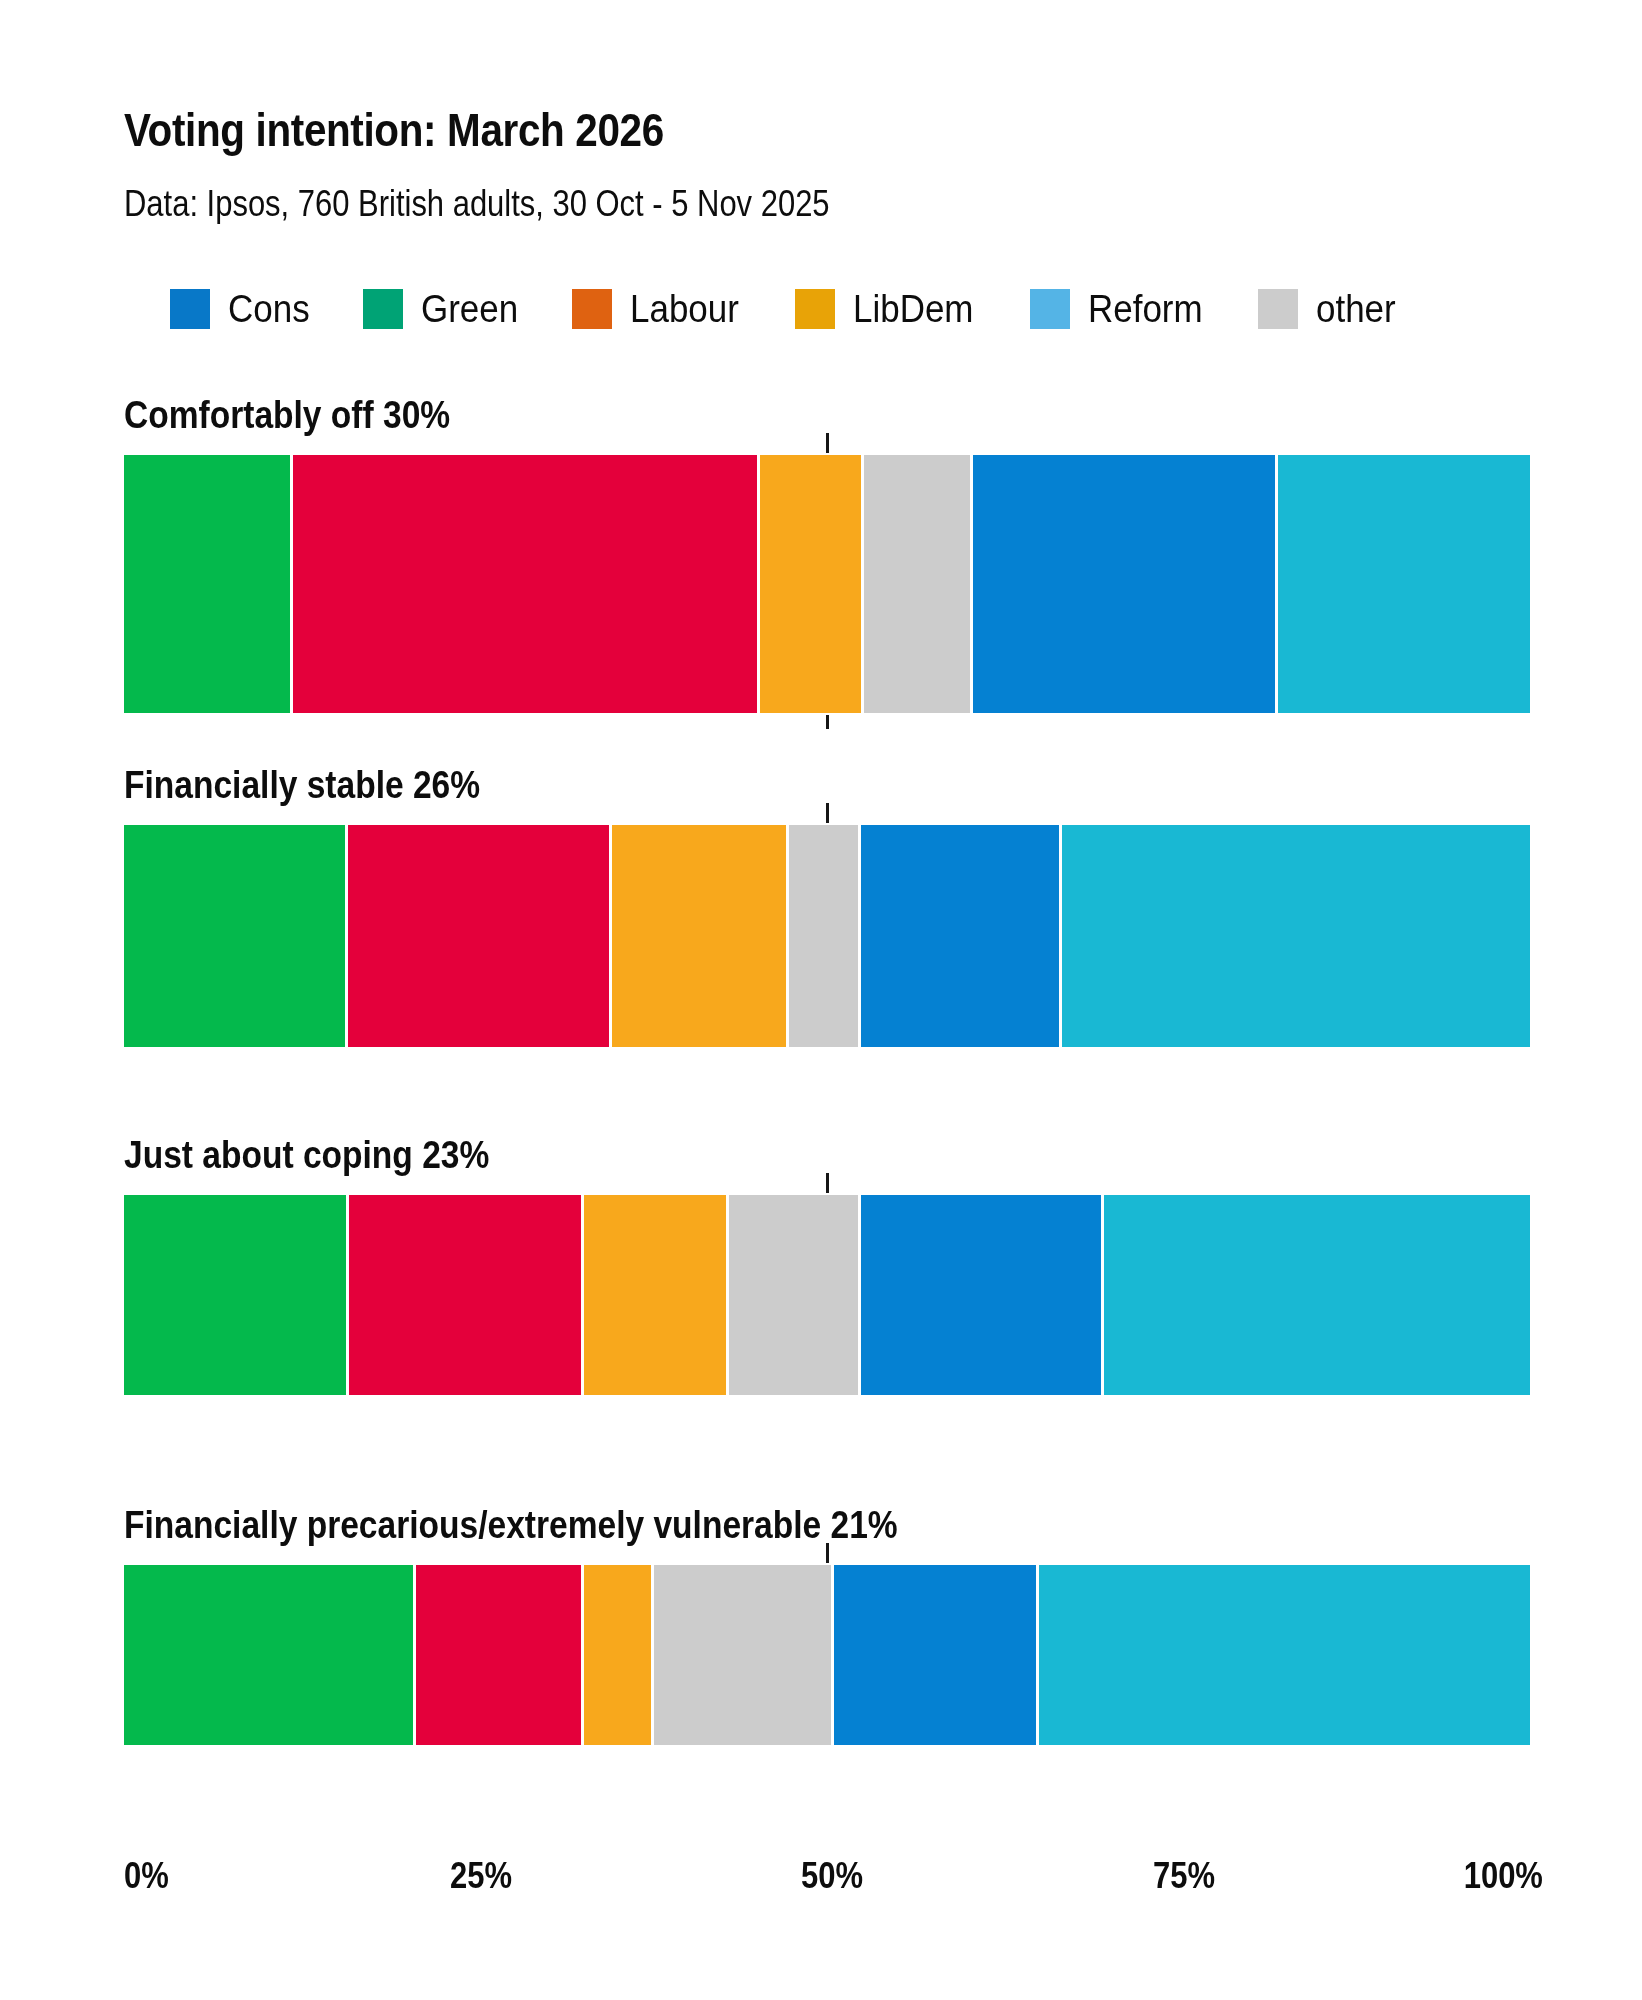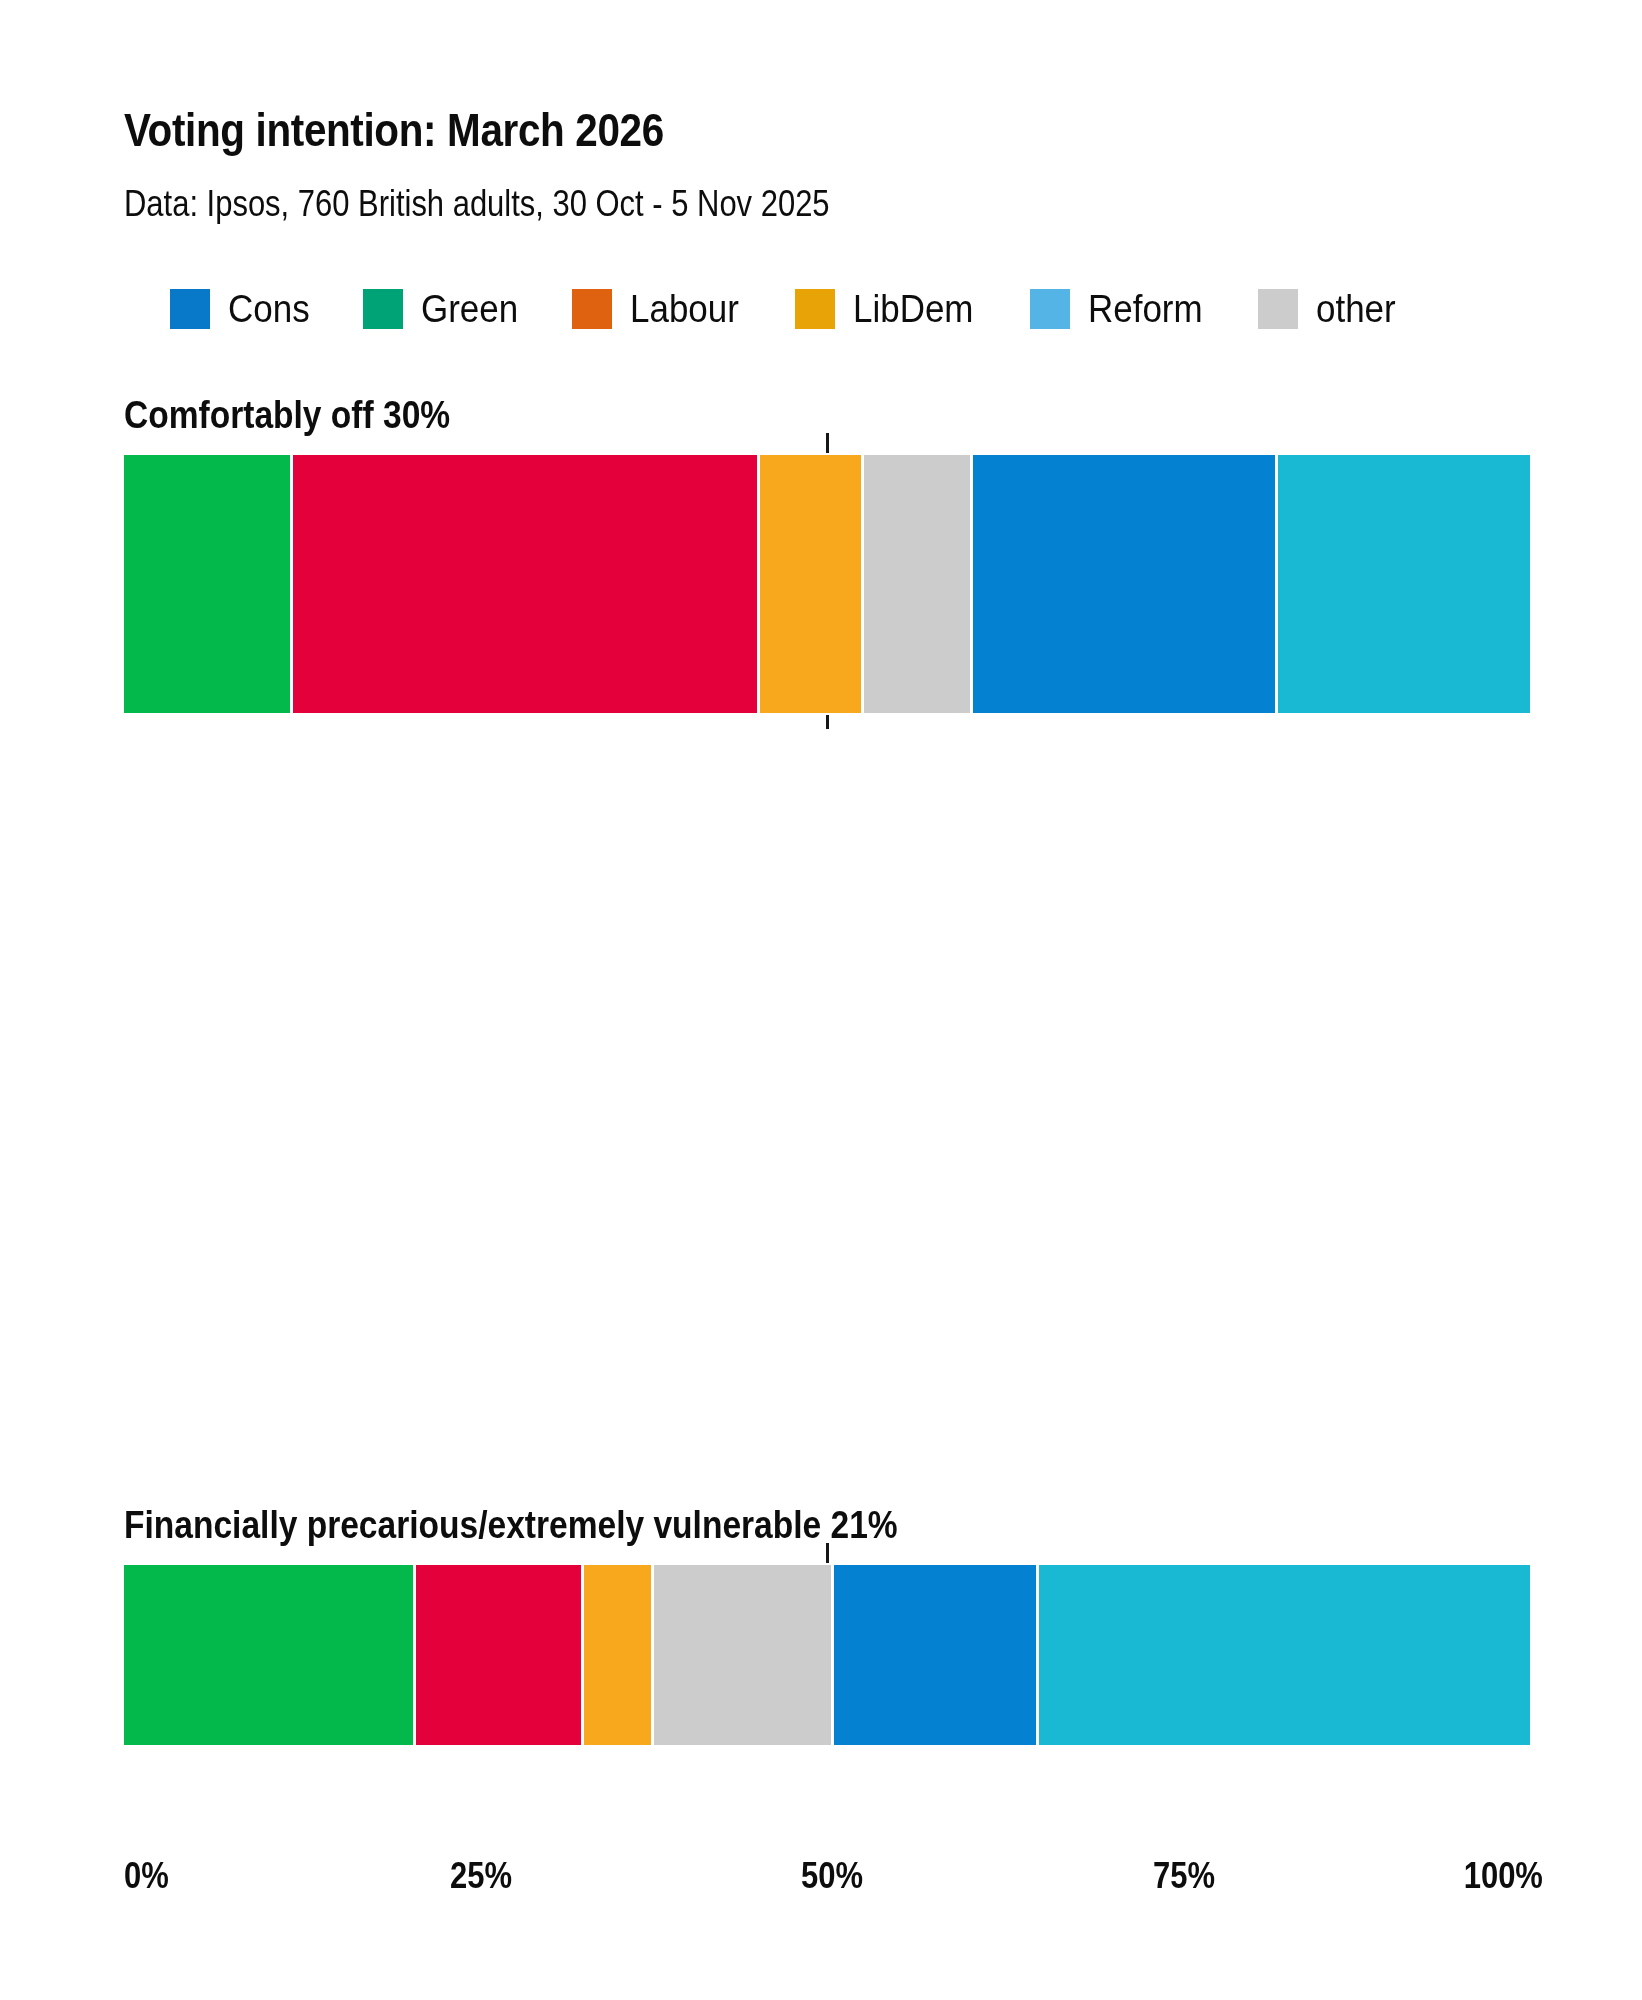--- a/index.html
+++ b/index.html
@@ -187,20 +187,44 @@
           <div class="seg" title="12%" style="width: 12%; background: rgb(4, 185, 76);"></div>
           <div class="seg" title="33.2%" style="width: 33.2%; background: rgb(228, 0, 59);"></div>
           <div class="seg" title="7.4%" style="width: 7.4%; background: rgb(248, 168, 28);"></div>
           <div class="seg" title="7.8%" style="width: 7.8%; background: rgb(204, 204, 204);"></div>
           <div class="seg" title="21.7%" style="width: 21.7%; background: rgb(5, 129, 210);"></div>
           <div class="seg" title="17.9%" style="width: 17.9%; background: rgb(25, 184, 211);"></div>
         </div>
         <div class="tick-mark" style="left: calc(50% - 1.5px); top: 38px; height: 20px;"></div>
         <div class="tick-mark" style="left: calc(50% - 1.5px); top: 320px; height: 14px;"></div>
       </div>
+      <div class="group" style="top: 370px; height: 282px;">
+        <div class="group-label">Financially stable 26%</div>
+        <div class="bar" style="top: 60px; height: 222px;">
+          <div class="seg" title="15.9%" style="width: 15.9%; background: rgb(4, 185, 76);"></div>
+          <div class="seg" title="18.8%" style="width: 18.8%; background: rgb(228, 0, 59);"></div>
+          <div class="seg" title="12.6%" style="width: 12.6%; background: rgb(248, 168, 28);"></div>
+          <div class="seg" title="5.1%" style="width: 5.1%; background: rgb(204, 204, 204);"></div>
+          <div class="seg" title="14.3%" style="width: 14.3%; background: rgb(5, 129, 210);"></div>
+          <div class="seg" title="33.3%" style="width: 33.3%; background: rgb(25, 184, 211);"></div>
+        </div>
+        <div class="tick-mark" style="left: calc(50% - 1.5px); top: 38px; height: 20px;"></div>
+      </div>
+      <div class="group" style="top: 740px; height: 260px;">
+        <div class="group-label">Just about coping 23%</div>
+        <div class="bar" style="top: 60px; height: 200px;">
+          <div class="seg" title="16%" style="width: 16%; background: rgb(4, 185, 76);"></div>
+          <div class="seg" title="16.7%" style="width: 16.7%; background: rgb(228, 0, 59);"></div>
+          <div class="seg" title="10.3%" style="width: 10.3%; background: rgb(248, 168, 28);"></div>
+          <div class="seg" title="9.4%" style="width: 9.4%; background: rgb(204, 204, 204);"></div>
+          <div class="seg" title="17.3%" style="width: 17.3%; background: rgb(5, 129, 210);"></div>
+          <div class="seg" title="30.3%" style="width: 30.3%; background: rgb(25, 184, 211);"></div>
+        </div>
+        <div class="tick-mark" style="left: calc(50% - 1.5px); top: 38px; height: 20px;"></div>
+      </div>
       <div class="group" style="top: 1110px; height: 240px;">
         <div class="group-label">Financially precarious/extremely vulnerable 21%</div>
         <div class="bar" style="top: 60px; height: 180px;">
           <div class="seg" title="20.8%" style="width: 20.8%; background: rgb(4, 185, 76);"></div>
           <div class="seg" title="11.9%" style="width: 11.9%; background: rgb(228, 0, 59);"></div>
           <div class="seg" title="5%" style="width: 5%; background: rgb(248, 168, 28);"></div>
           <div class="seg" title="12.8%" style="width: 12.8%; background: rgb(204, 204, 204);"></div>
           <div class="seg" title="14.6%" style="width: 14.6%; background: rgb(5, 129, 210);"></div>
           <div class="seg" title="34.9%" style="width: 34.9%; background: rgb(25, 184, 211);"></div>
         </div>

